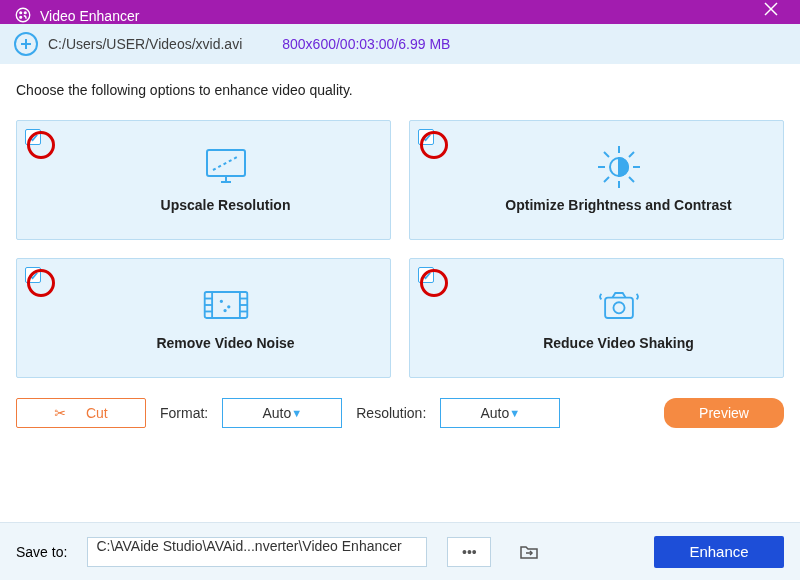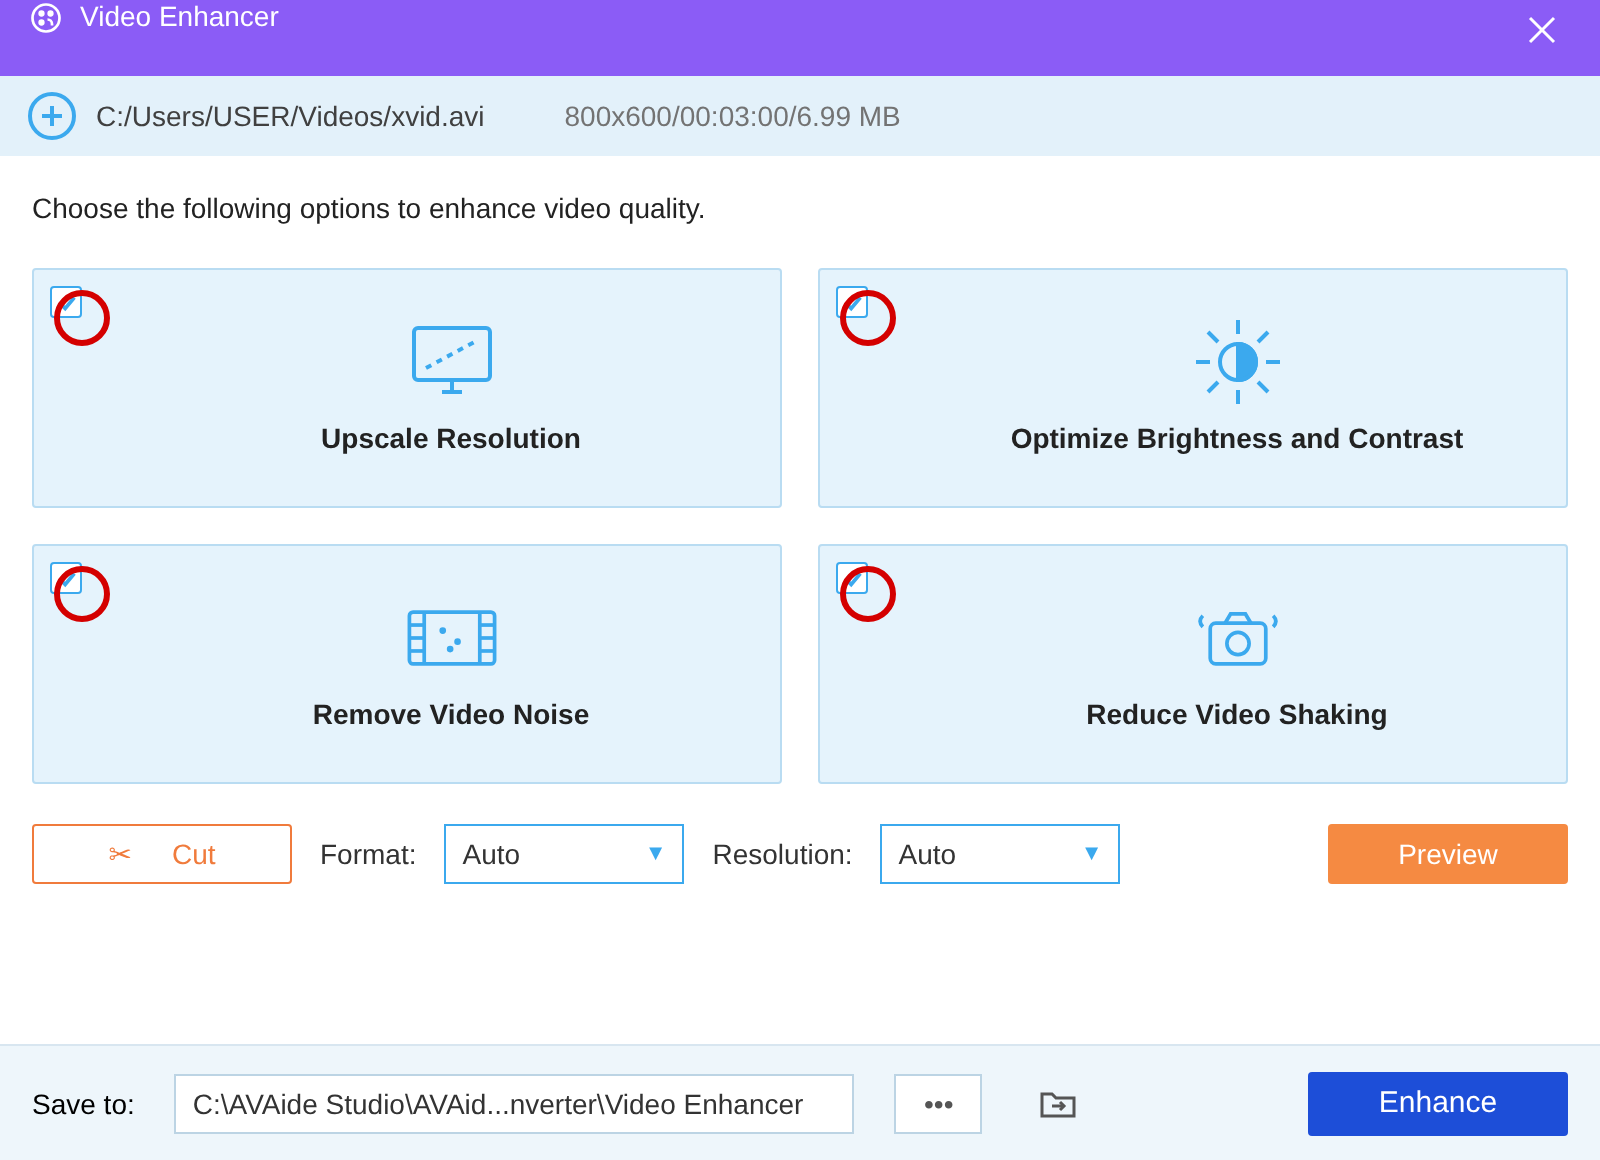--- a/index.html
+++ b/index.html
@@ -1,50 +1,50 @@
 <!DOCTYPE html>
 <html><head>
 <meta charset="utf-8">
 <style>
 * { margin: 0; padding: 0; box-sizing: border-box; font-family: Arial, sans-serif; }
 body { width: 800px; height: 580px; background: #fff; overflow: hidden; }
 
-.titlebar { height: 38px; background: #8b5cf6; display: flex; align-items: flex-start; padding: 0 14px; color: #fff; }
+.titlebar { height: 24px; background: #a21caf; display: flex; align-items: flex-end; padding: 0 14px; color: #fff; }
 .titlebar .title { font-size: 14px; margin-left: 8px; flex: 1; }
 .titlebar .close { width: 30px; height: 30px; display: flex; align-items: center; justify-content: center; cursor: pointer; }
 .palette-icon { width: 18px; height: 18px; }
 
 .subbar { height: 40px; background: #e3f1fa; display: flex; align-items: center; padding: 0 14px; color: #333; font-size: 14px; }
 .add-circle { width: 24px; height: 24px; border: 2px solid #3ba9ee; border-radius: 50%; display: flex; align-items: center; justify-content: center; color: #3ba9ee; margin-right: 10px; cursor: pointer; }
 .subbar .src-label { flex: 0 0 auto; margin-right: 60px; cursor: pointer; }
 .subbar .path { flex: 0 0 auto; color: #404040; margin-right: 40px; }
-.subbar .meta { color: #737373; }
+.subbar .meta { color: #6d28d9; }
 
 .main { padding: 18px 16px 10px 16px; }
 .instr { font-size: 14px; color: #222; margin-bottom: 22px; }
 
 .grid { display: grid; grid-template-columns: 1fr 1fr; gap: 18px; }
 .card { background: #e5f3fc; border: 1px solid #b9dcf2; border-radius: 2px; height: 120px; position: relative; display: flex; flex-direction: column; align-items: center; justify-content: center; cursor: pointer; padding-left: 44px; }
 .card .label { font-weight: bold; font-size: 14px; color: #222; margin-top: 10px; }
 .check-wrap { position: absolute; top: 8px; left: 8px; }
 .check { width: 16px; height: 16px; border: 1.5px solid #3ba9ee; border-radius: 2px; display: flex; align-items: center; justify-content: center; background: #fff; }
 .check svg { width: 11px; height: 11px; }
 .ring { position: absolute; top: 2px; left: 2px; width: 28px; height: 28px; border: 3px solid #d40000; border-radius: 50%; pointer-events: none; }
 .card-icon { width: 50px; height: 40px; display: flex; align-items: center; justify-content: center; }
 
 .controls { display: flex; align-items: center; margin-top: 20px; gap: 14px; font-size: 14px; }
 .cut-btn { width: 130px; height: 30px; border: 1px solid #f07b3c; color: #f07b3c; display: flex; align-items: center; justify-content: center; background: #fff; cursor: pointer; border-radius: 2px; gap: 20px; }
 .cut-btn .scissors { font-size: 14px; }
 .label-txt { color: #333; }
-.select { width: 120px; height: 30px; border: 1px solid #3ba9ee; display: flex; align-items: center; justify-content: space-between; padding: 13px 8px; color: #333; background: #fff; cursor: pointer; }
+.select { width: 120px; height: 30px; border: 1px solid #3ba9ee; display: flex; align-items: center; justify-content: center; padding: 13px 8px; color: #333; background: #fff; cursor: pointer; }
 .select .caret { color: #3ba9ee; font-size: 11px; }
-.preview-btn { margin-left: auto; width: 120px; height: 30px; background: #f58a42; color: #fff; display: flex; align-items: center; justify-content: center; border-radius: 2px; cursor: pointer; }
+.preview-btn { margin-left: auto; width: 120px; height: 30px; background: #f58a42; color: #fff; display: flex; align-items: center; justify-content: center; border-radius: 12px; cursor: pointer; }
 
 .footer { position: absolute; bottom: 0; left: 0; right: 0; height: 58px; background: #eef6fb; border-top: 1px solid #d8e6f0; display: flex; align-items: center; padding: 0 16px; gap: 20px; font-size: 14px; }
-.save-path { width: 340px; height: 30px; border: 1px solid #bcd4e4; background: #fff; padding: 0 8px; display: flex; align-items: center; color: #333; overflow: hidden; white-space: nowrap; }
+.save-path { width: 340px; height: 30px; border: 1px solid #bcd4e4; background: #fff; padding: 0 8px; display: flex; color: #333; overflow: hidden; white-space: nowrap; }
 .icon-btn { width: 44px; height: 30px; border: 1px solid #bcd4e4; background: #fff; display: flex; align-items: center; justify-content: center; color: #555; cursor: pointer; }
 .folder-btn { width: 36px; height: 30px; display: flex; align-items: center; justify-content: center; color: #555; cursor: pointer; }
 .enhance-btn { margin-left: auto; width: 130px; height: 32px; background: #1d4ed8; color: #fff; display: flex; align-items: center; justify-content: center; border-radius: 2px; cursor: pointer; font-size: 15px; }
 </style>
 </head>
 <body>
 
 <div class="titlebar">
   <span class="palette-icon">
     <svg viewBox="0 0 24 24" fill="none" stroke="#fff" stroke-width="1.8">

